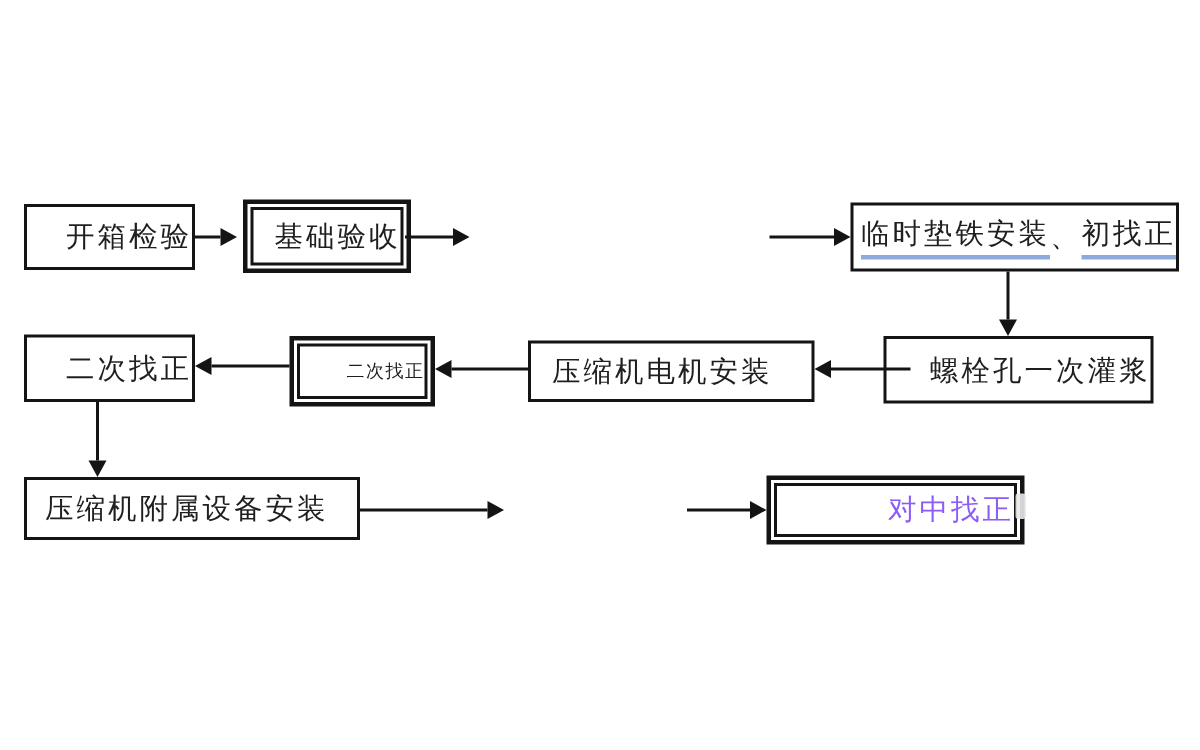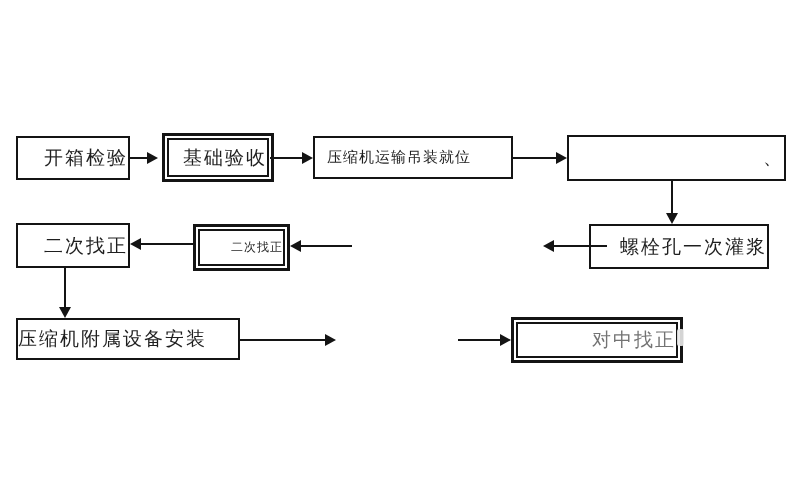--- a/index.html
+++ b/index.html
@@ -35,21 +35,21 @@
     white-space:nowrap;
   }
   .node.double{
     box-shadow:0 0 0 2px #fff, 0 0 0 5px var(--border);
   }
   .node.left-align{
     justify-content:flex-start;
   }
   .node.small-text{font-size:15px;letter-spacing:1px;}
   .node.mid-text{font-size:12px;letter-spacing:1px;}
-  .node.soft-text{color:#737373;}
+  .node.soft-text{color:#8b5cf6;}
   .u{
     border-bottom:3px solid var(--underline);
     padding-bottom:1px;
   }
   .hline{position:absolute;height:2px;background:var(--line);}
   .vline{position:absolute;width:2px;background:var(--line);}
   .ah-r{position:absolute;width:0;height:0;
     border-top:6px solid transparent;border-bottom:6px solid transparent;
     border-left:11px solid var(--line);}
   .ah-l{position:absolute;width:0;height:0;
@@ -71,44 +71,46 @@
 
   
   <div class="node" style="left:16px;top:136px;width:114px;height:44px">
     <span>开箱检验</span>
   </div>
 
   <div class="node double" style="left:167px;top:138px;width:102px;height:39px">
     <span>基础验收</span>
   </div>
 
-  <div class="node small-text left-align" style="left:313px;top:136px;width:200px;height:43px;padding-left:12px">
-    <span>压缩机运输吊装就位</span>
-  </div>
 
   <div class="node" style="left:567px;top:135px;width:219px;height:46px">
+    <span class="u">临时垫铁安装</span>
       <span>、</span>
+      <span class="u">初找正</span>
   </div>
 
   
   <div class="node" style="left:589px;top:224px;width:180px;height:45px">
     <span>螺栓孔一次灌浆</span>
   </div>
 
+  <div class="node left-align" style="left:352px;top:227px;width:191px;height:41px;padding-left:14px">
+    <span>压缩机电机安装</span>
+  </div>
 
   <div class="node double mid-text" style="left:198px;top:229px;width:87px;height:37px">
     <span>二次找正</span>
   </div>
 
   <div class="node" style="left:16px;top:223px;width:114px;height:45px">
     <span>二次找正</span>
   </div>
 
   
-  <div class="node left-align" style="left:16px;top:318px;width:224px;height:42px;">
+  <div class="node left-align" style="left:16px;top:318px;width:224px;height:42px;padding-left:12px">
     <span>压缩机附属设备安装</span>
   </div>
 
 
   <div class="node double soft-text" style="left:516px;top:322px;width:162px;height:36px">
     <span>对中找正</span>
   </div>
 
   
   <div class="grp">

